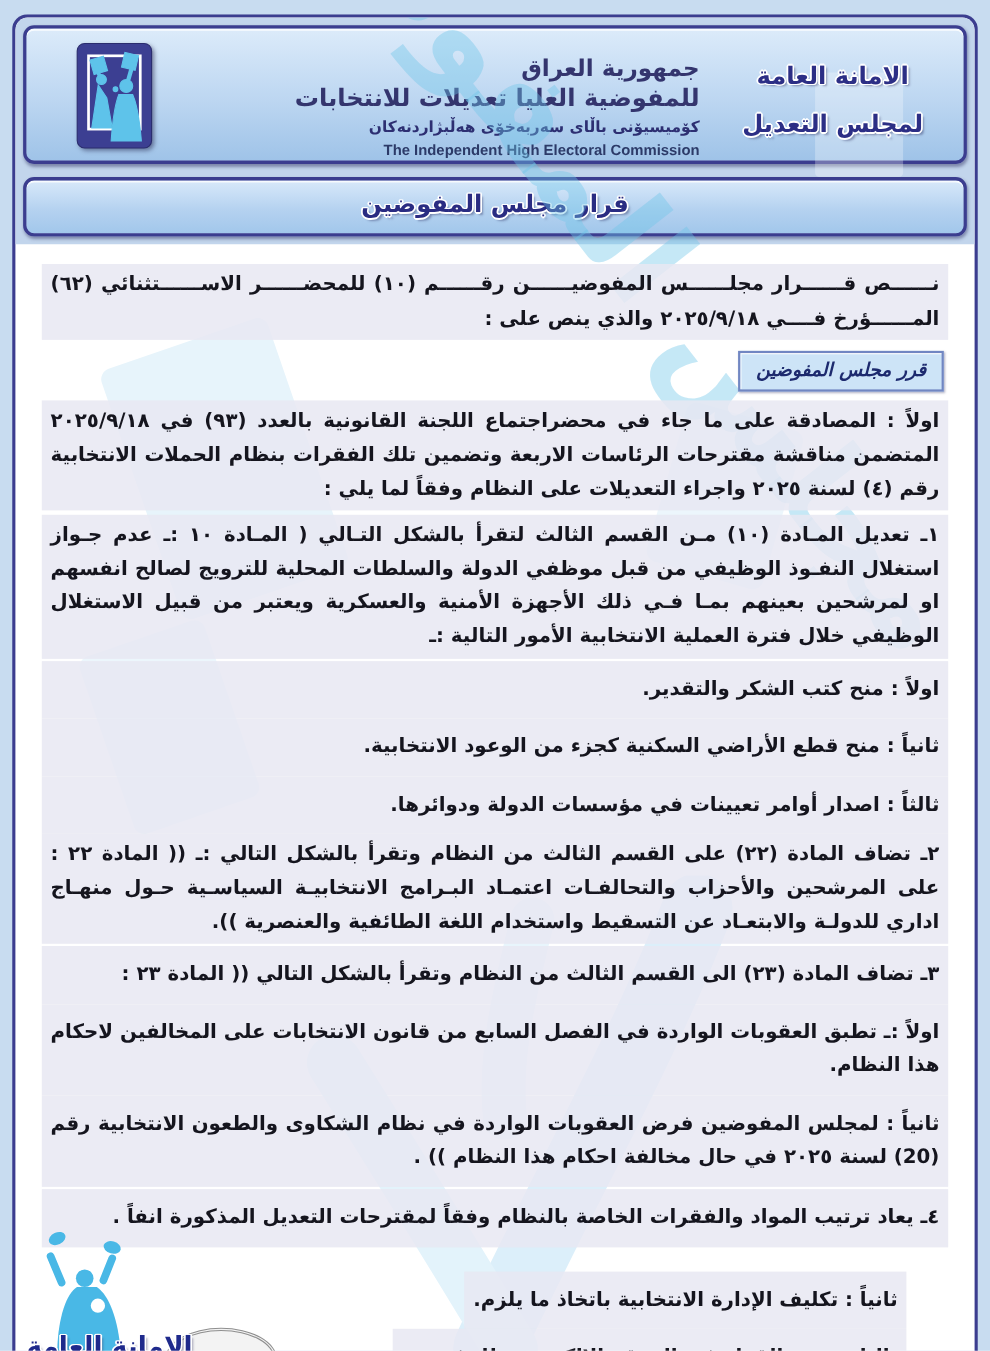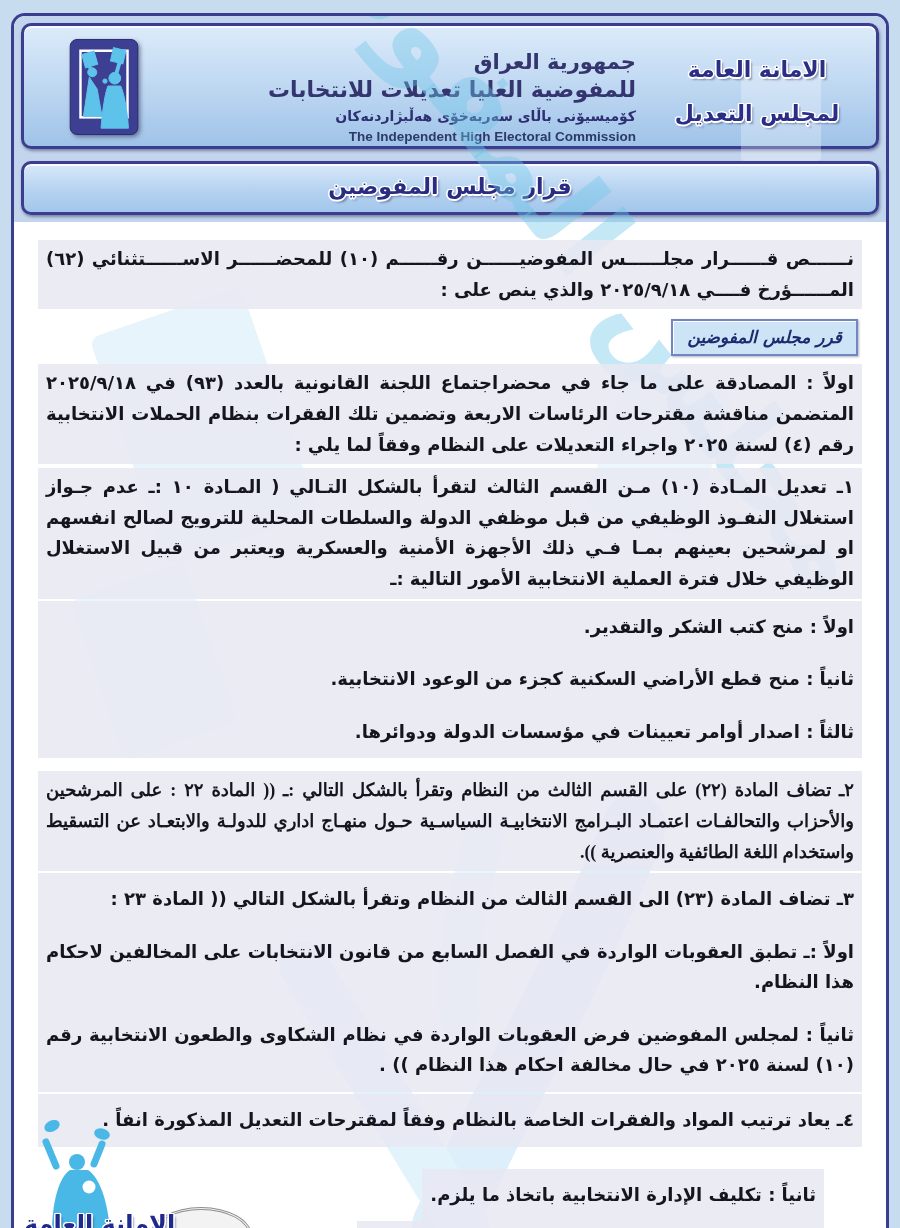--- a/index.html
+++ b/index.html
@@ -155,25 +155,25 @@
     <div class="badge">قرر مجلس المفوضين</div>
 
     <p class="para" style="margin-bottom:4px;">اولاً : المصادقة على ما جاء في محضراجتماع اللجنة القانونية بالعدد (٩٣)  في  ٢٠٢٥/٩/١٨  المتضمن مناقشة مقترحات الرئاسات الاربعة وتضمين تلك الفقرات بنظام الحملات الانتخابية رقم (٤) لسنة ٢٠٢٥ واجراء التعديلات على النظام وفقاً لما يلي :</p>
 
     <p class="para" style="margin-bottom:2px;">١ـ تعديل المـادة (١٠) مـن القسم الثالث لتقرأ بالشكل التـالي ( المـادة ١٠ :ـ عدم جـواز استغلال النفـوذ الوظيفي من قبل موظفي الدولة والسلطات المحلية للترويج لصالح انفسهم او لمرشحين بعينهم بمـا فـي ذلك الأجهزة الأمنية والعسكرية ويعتبر من قبيل الاستغلال الوظيفي  خلال فترة العملية الانتخابية  الأمور التالية :ـ</p>
 
     <div class="subline indent1">اولاً : منح كتب الشكر والتقدير.</div>
     <div class="subline indent1">ثانياً : منح قطع الأراضي السكنية كجزء من الوعود الانتخابية.</div>
     <div class="subline indent1">ثالثاً : اصدار أوامر تعيينات في مؤسسات الدولة ودوائرها.</div>
 
-    <p class="para" style="margin-top:13px;margin-bottom:2px;font-family:Liberation Serif, serif;">٢ـ تضاف المادة (٢٢) على القسم الثالث من النظام وتقرأ بالشكل التالي :ـ (( المادة ٢٢ : على المرشحين والأحزاب والتحالفـات اعتمـاد البـرامج الانتخابيـة السياسـية حـول منهـاج اداري للدولـة والابتعـاد عن التسقيط واستخدام اللغة الطائفية والعنصرية )).</p>
+    <p class="para" style="margin-top:0;margin-bottom:2px;">٢ـ تضاف المادة (٢٢) على القسم الثالث من النظام وتقرأ بالشكل التالي :ـ (( المادة ٢٢ : على المرشحين والأحزاب والتحالفـات اعتمـاد البـرامج الانتخابيـة السياسـية حـول منهـاج اداري للدولـة والابتعـاد عن التسقيط واستخدام اللغة الطائفية والعنصرية )).</p>
 
     <div class="subline">٣ـ تضاف المادة (٢٣) الى القسم الثالث من النظام وتقرأ بالشكل التالي (( المادة ٢٣ :</div>
     <div class="subline indent2">اولاً :ـ تطبق العقوبات الواردة في الفصل السابع من قانون الانتخابات على المخالفين لاحكام هذا النظام.</div>
-    <div class="subline indent2">ثانياً : لمجلس المفوضين فرض العقوبات الواردة في نظام الشكاوى والطعون الانتخابية رقم (١٠) لسنة ٢٠٢٥ في حال مخالفة احكام هذا النظام )) .</div>
+    <div class="subline indent2">ثانياً : لمجلس المفوضين فرض العقوبات الواردة في نظام الشكاوى والطعون الانتخابية رقم (20) لسنة ٢٠٢٥ في حال مخالفة احكام هذا النظام )) .</div>
 
     <div class="subline" style="margin-top:2px;">٤ـ يعاد ترتيب المواد والفقرات الخاصة بالنظام وفقاً لمقترحات التعديل المذكورة انفاً .</div>
 
     <div class="gap" style="height:22px;"></div>
 
     <div class="subline clauses">ثانياً : تكليف الإدارة الانتخابية باتخاذ ما يلزم.</div>
     <div class="subline clauses">ثالثا : ينشر القرار في الموقع الالكتروني للمفوضية</div>
 
     <p class="para plain issued">وصدر القرار بالاجماع في يوم الخميس الموافق ٢٠٢٥/٩/١٨</p>
   </div>

